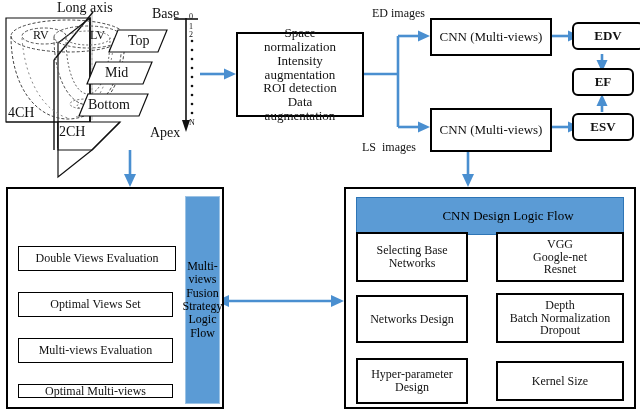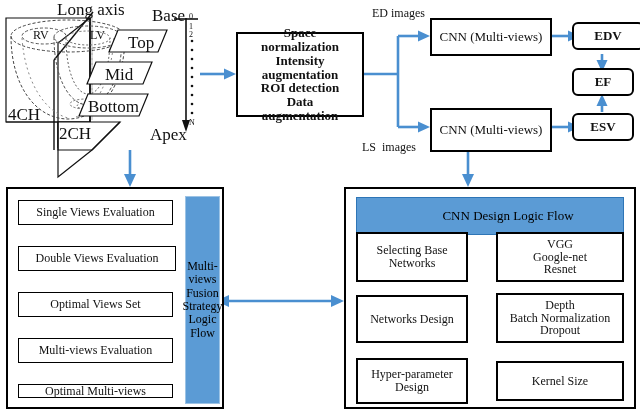--- a/index.html
+++ b/index.html
@@ -19,21 +19,21 @@
            border:1px solid #2e75b6;display:flex;align-items:center;justify-content:center;
            color:#000;}
   .bluecol{position:absolute;box-sizing:border-box;background:#5b9bd5;
            border:1px solid #9cc3e5;display:flex;align-items:center;justify-content:center;
            text-align:center;color:#000000;line-height:1.12;}
 
   
   svg.ink{position:absolute;left:0;top:0;width:640px;height:413px;overflow:visible;}
   svg.ink *{vector-effect:non-scaling-stroke;}
 
-  .t11{font-size:17px;}
+  .t11{font-size:14px;}
   .t12{font-size:12px;}
   .t13{font-size:13px;}
   .t8{font-size:8px;}
   .bold{font-weight:bold;}
 </style>
 </head>
 <body>
 
 <div class="stage">
 
@@ -171,41 +171,40 @@
   <div class="lbl t11" style="left:105px;top:65px;">Mid</div>
   <div class="lbl t11" style="left:88px;top:97px;">Bottom</div>
   <div class="lbl t11" style="left:152px;top:6px;">Base</div>
   <div class="lbl t11" style="left:150px;top:125px;">Apex</div>
   <div class="lbl t8" style="left:189px;top:12px;">0</div>
   <div class="lbl t8" style="left:189px;top:22px;">1</div>
   <div class="lbl t8" style="left:189px;top:30px;">2</div>
   <div class="lbl t8" style="left:189px;top:118px;">N</div>
 
   <div class="box t13" style="left:236px;top:32px;width:128px;height:85px;">
-    <div style="padding:0 16px;font-weight:bold;">
+    <div style="padding:0 16px;">
       <div>Space normalization</div>
       <div>Intensity augmentation</div>
       <div>ROI detection</div>
       <div>Data augmentation</div>
     </div>
   </div>
 
   <div class="lbl t12" style="left:372px;top:6px;">ED images</div>
   <div class="lbl t12" style="left:362px;top:140px;">LS  images</div>
 
   <div class="box t13" style="left:430px;top:18px;width:122px;height:38px;">CNN (Multi-views)</div>
   <div class="box t13" style="left:430px;top:108px;width:122px;height:44px;">CNN (Multi-views)</div>
 
   <div class="box round t13 bold" style="left:572px;top:22px;width:72px;height:28px;">EDV</div>
   <div class="box round t13 bold" style="left:572px;top:68px;width:62px;height:28px;">EF</div>
   <div class="box round t13 bold" style="left:572px;top:113px;width:62px;height:28px;">ESV</div>
 
   <div class="panel" style="left:6px;top:187px;width:218px;height:222px;"></div>
 
-  <div class="box thin t12" style="left:18px;top:200px;width:155px;height:25px;">Single Views Evaluation</div>
   <div class="box thin t12" style="left:18px;top:246px;width:158px;height:25px;">Double Views Evaluation</div>
   <div class="box thin t12" style="left:18px;top:292px;width:155px;height:25px;">Optimal Views Set</div>
   <div class="box thin t12" style="left:18px;top:338px;width:155px;height:25px;">Multi-views Evaluation</div>
   <div class="box thin t12" style="left:18px;top:384px;width:155px;height:14px;">Optimal Multi-views</div>
 
   <div class="bluecol t12" style="left:185px;top:196px;width:35px;height:208px;white-space:pre-line;">Multi-
 views
 Fusion
 Strategy
 Logic

